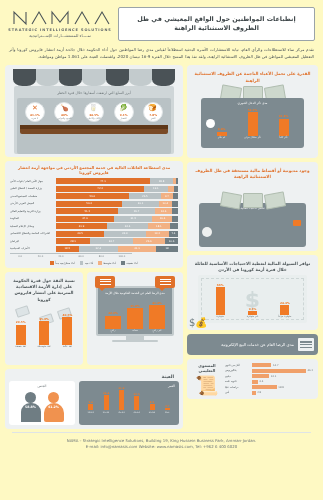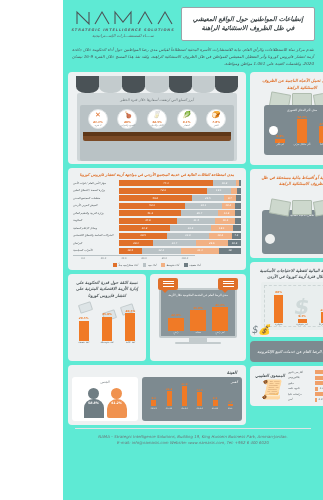--- a/index.html
+++ b/index.html
@@ -2,21 +2,21 @@
 <html lang="ar" dir="rtl"><head>
 <meta charset="utf-8">
 <style>
   * { box-sizing: border-box; margin: 0; padding: 0; }
   html, body {
     width: 323px; height: 500px;
     background: #ffffff;
     font-family: "DejaVu Sans", "Liberation Sans", sans-serif;
     overflow: hidden;
   }
-  .page { position: relative; width: 260px; height: 500px; background: #5eead4; font-style: italic; }
+  .page { position: relative; width: 323px; height: 500px; background: #fef9c3; }
 
   
   .header { display: flex; flex-direction: row-reverse; align-items: center;
             padding: 7px 8px 3px 8px; gap: 6px; }
   .title-box { flex: 1; border: 1px solid #9aa3a8; border-radius: 2px;
                padding: 6px 7px; min-height: 34px; display: flex;
                align-items: center; justify-content: center; background:#fff; }
   .title-box .t { font-size: 6.4px; color: #3d4548; font-weight: bold;
                   line-height: 1.45; text-align: center; letter-spacing: .1px; }
   .logo { width: 104px; text-align: center; padding-bottom: 2px; }

